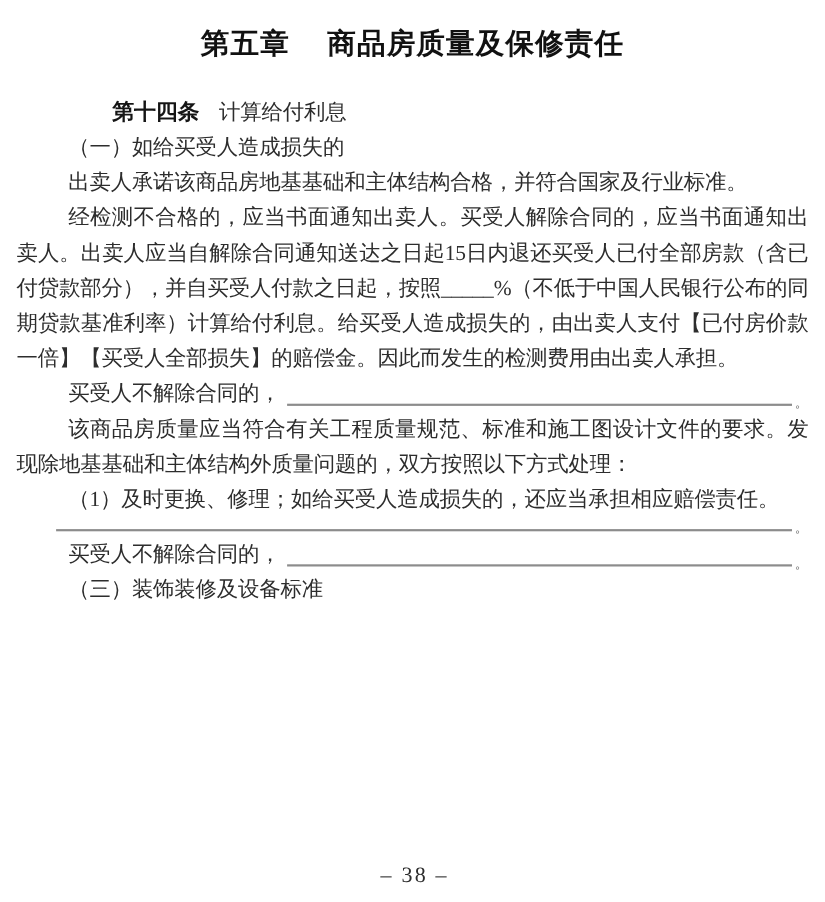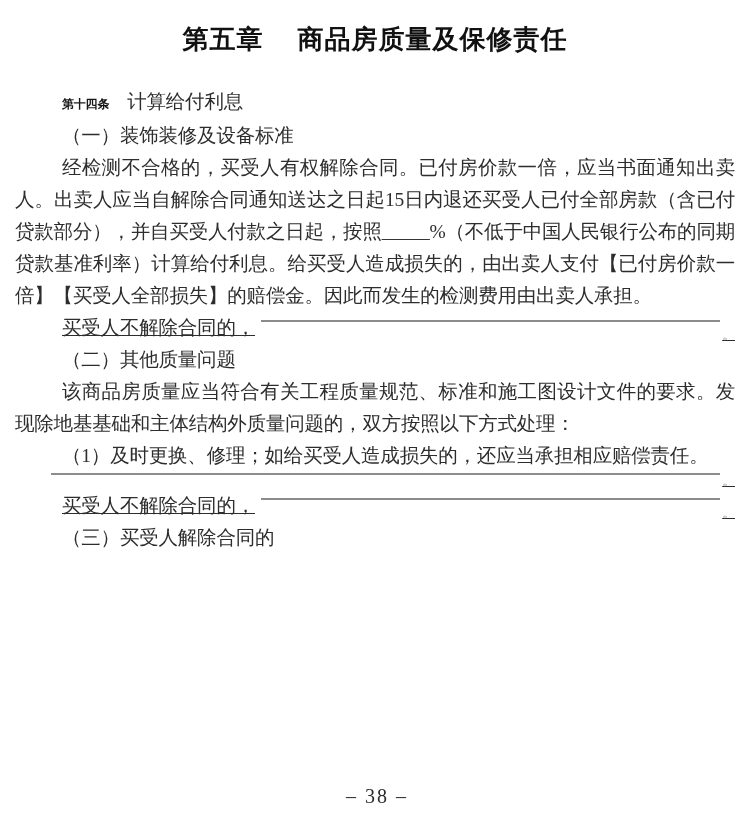--- a/index.html
+++ b/index.html
@@ -44,30 +44,30 @@
     text-justify: inter-ideograph;
     text-indent: 47px;
     color: #2d2d2d;
   }
   .article-line {
     text-indent: 47px;
   }
   .article-number {
     font-family: "Liberation Sans", "DejaVu Sans", sans-serif;
     font-weight: 700;
-    font-size: 12px;
+    font-size: 20px;
     color: #151515;
     margin-right: 18px;
+    margin-left: 40px;
   }
   .fill-line {
     display: flex;
-    align-items: center;
+    align-items: flex-end;
     text-indent: 0;
     padding-left: 47px;
-    text-decoration: underline;
   }
   .fill-line .fill-label {
     white-space: nowrap;
     flex: 0 0 auto;
   }
   .blank-rule {
     flex: 1 1 auto;
     position: relative;
     margin-left: 6px;
   }
@@ -106,48 +106,48 @@
 <body>
 
 <div class="page">
 
   <h1 class="doc-title"><span>第五章</span><span class="t-gap"></span><span>商品房质量及保修责任</span></h1>
 
   <div class="body-block">
 
     <p class="para article-line"><span class="article-number">第十四条</span><span>计算给付利息</span></p>
 
-    <p class="para">（一）装饰装修及设备标准</p>
+    <p class="para">（一）如给买受人造成损失的</p>
 
+    <p class="para">出卖人承诺该商品房地基基础和主体结构合格，并符合国家及行业标准。</p>
 
-    <p class="para">经检测不合格的，买受人有权解除合同。已付房价款一倍，应当书面通知出卖人。出卖人应当自解除合同通知送达之日起15日内退还买受人已付全部房款（含已付贷款部分），并自买受人付款之日起，按照_____%（不低于中国人民银行公布的同期贷款基准利率）计算给付利息。给买受人造成损失的，由出卖人支付【已付房价款一倍】【买受人全部损失】的赔偿金。因此而发生的检测费用由出卖人承担。</p>
+    <p class="para">经检测不合格的，应当书面通知出卖人。买受人解除合同的，应当书面通知出卖人。出卖人应当自解除合同通知送达之日起15日内退还买受人已付全部房款（含已付贷款部分），并自买受人付款之日起，按照_____%（不低于中国人民银行公布的同期贷款基准利率）计算给付利息。给买受人造成损失的，由出卖人支付【已付房价款一倍】【买受人全部损失】的赔偿金。因此而发生的检测费用由出卖人承担。</p>
 
     <p class="para fill-line">
         <span class="fill-label">买受人不解除合同的，</span>
         <span class="blank-rule"></span>
         <span class="fill-period">。</span>
       </p>
 
-    <p class="para">（二）其他质量问题</p>
 
     <p class="para">该商品房质量应当符合有关工程质量规范、标准和施工图设计文件的要求。发现除地基基础和主体结构外质量问题的，双方按照以下方式处理：</p>
 
     <p class="para">（1）及时更换、修理；如给买受人造成损失的，还应当承担相应赔偿责任。</p>
 
     <p class="para fill-line standalone-blank">
         <span class="blank-rule"></span>
         <span class="fill-period">。</span>
       </p>
 
 
     <p class="para fill-line">
         <span class="fill-label">买受人不解除合同的，</span>
         <span class="blank-rule"></span>
         <span class="fill-period">。</span>
       </p>
 
-    <p class="para">（三）买受人解除合同的</p>
+    <p class="para">（三）装饰装修及设备标准</p>
 
   </div>
 
   <div class="page-number">– 38 –</div>
 
 </div>
 
 </body></html>

